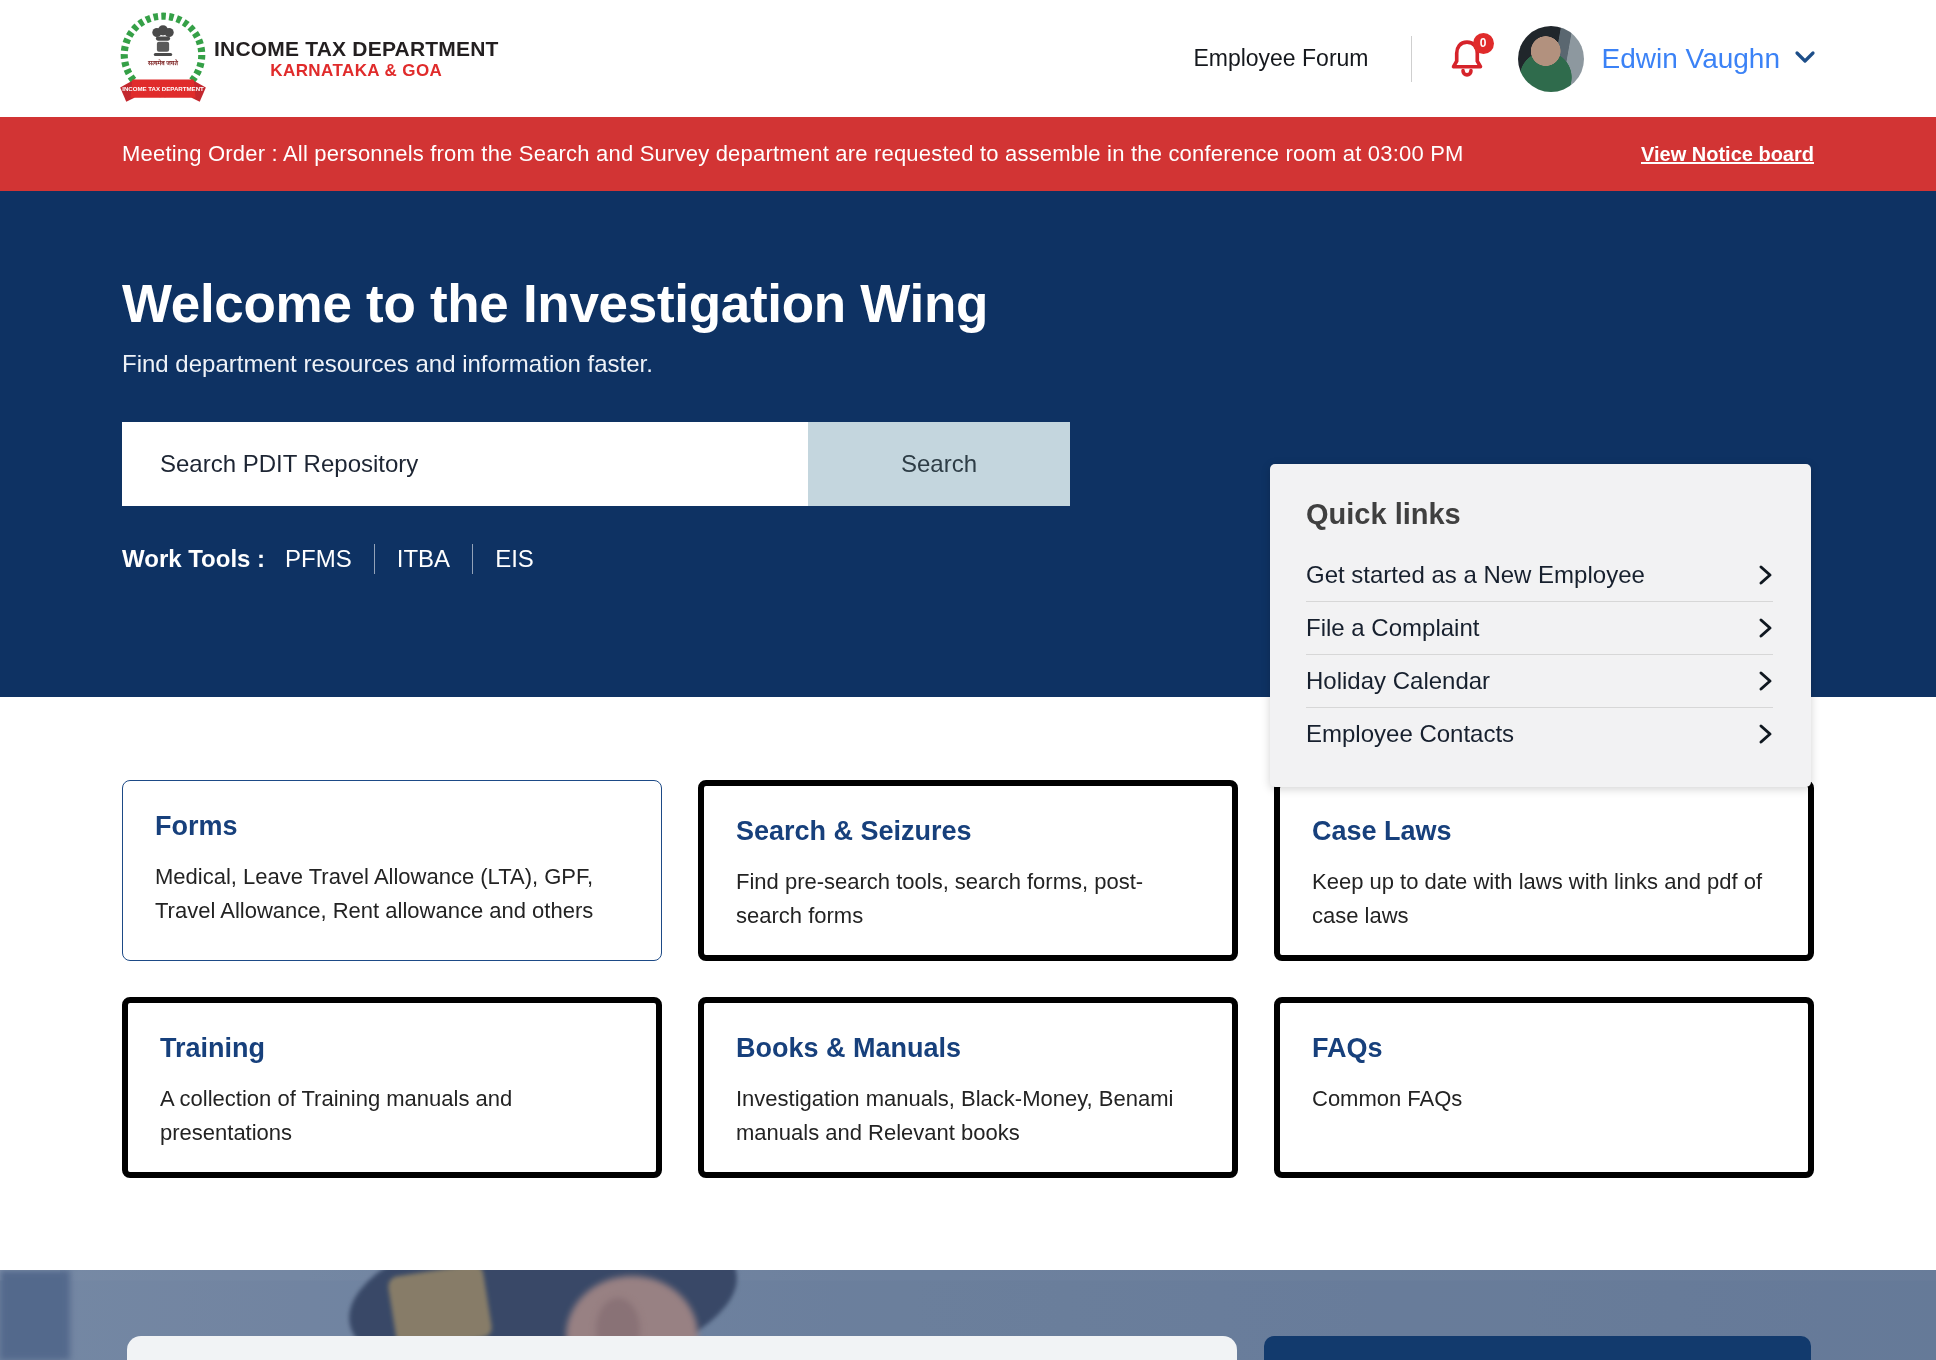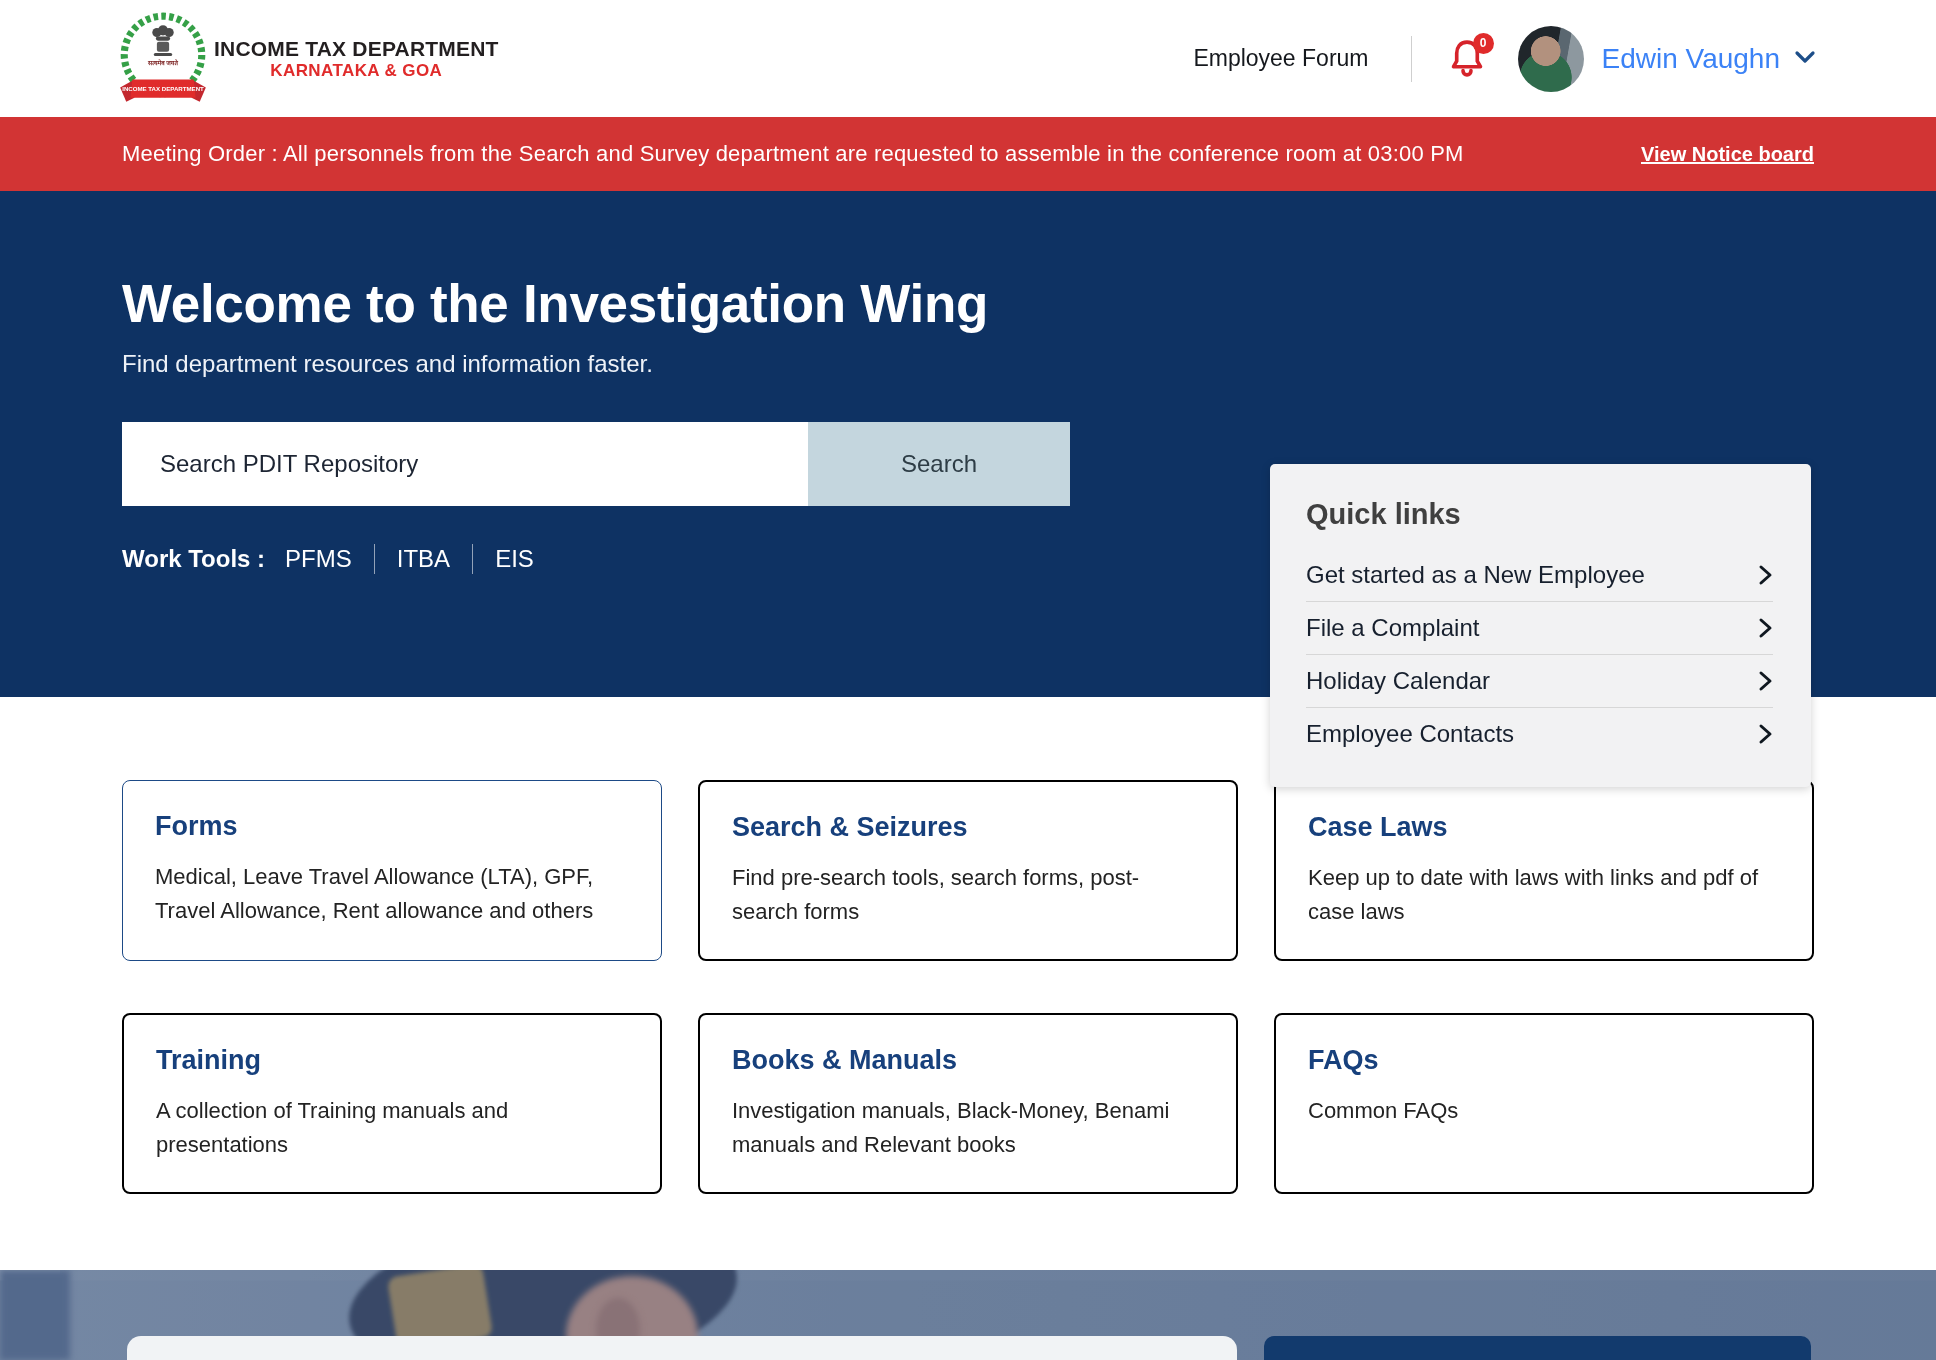--- a/index.html
+++ b/index.html
@@ -48,22 +48,22 @@
 
   
   .quick-card { position:absolute; left:1270px; top:273px; width:541px; height:323px; background:#f2f2f3; border-radius:5px; box-shadow:0 2px 10px rgba(0,0,0,.18); padding:34px 38px 0 36px; }
   .quick-title { font-size:29px; font-weight:800; color:#404040; margin-bottom:18px; }
   .ql-row { display:flex; align-items:center; justify-content:space-between; height:52px; cursor:pointer; }
   .ql-label { font-size:24px; color:#17202e; }
   .ql-divider { height:1px; background:#d7d7d7; }
 
   
   .cards-section { padding:83px 122px 0 122px; }
-  .cards-row { display:flex; gap:36px; margin-bottom:52px; }
-  .card { width:541px; height:181px; background:#fff; border:2px solid #000000; border-radius:8px; padding:30px 32px; cursor:pointer; }
+  .cards-row { display:flex; gap:36px; margin-bottom:36px; }
+  .card { width:541px; height:181px; background:#fff; border:6px solid #000000; border-radius:8px; padding:30px 32px; cursor:pointer; }
   .card.highlight { border:1.6px solid #1d4a86; }
   .card-title { font-size:27px; font-weight:800; color:#17407c; }
   .card-desc { margin-top:18px; font-size:22px; color:#232323; line-height:34px; }
 
   
   .bottom-strip { position:absolute; left:0; top:1270px; width:1936px; height:90px; overflow:hidden;
                   background:linear-gradient(180deg, #9dabbc 0 10px, #8496ac 11px 100%); }
   .bs-left-band { position:absolute; left:0; top:0; width:70px; height:90px; background:#5e7291; filter:blur(3px); }
   .bs-wall { position:absolute; left:60px; top:0; width:1880px; height:90px; background:linear-gradient(90deg,#8c9cb1 0,#7d8fa6 45%,#75879f 100%); opacity:.85; }
   .bs-cap { position:absolute; left:348px; top:-52px; width:390px; height:160px; background:#39455e; border-radius:50%; transform:rotate(-7deg); filter:blur(2px); }

